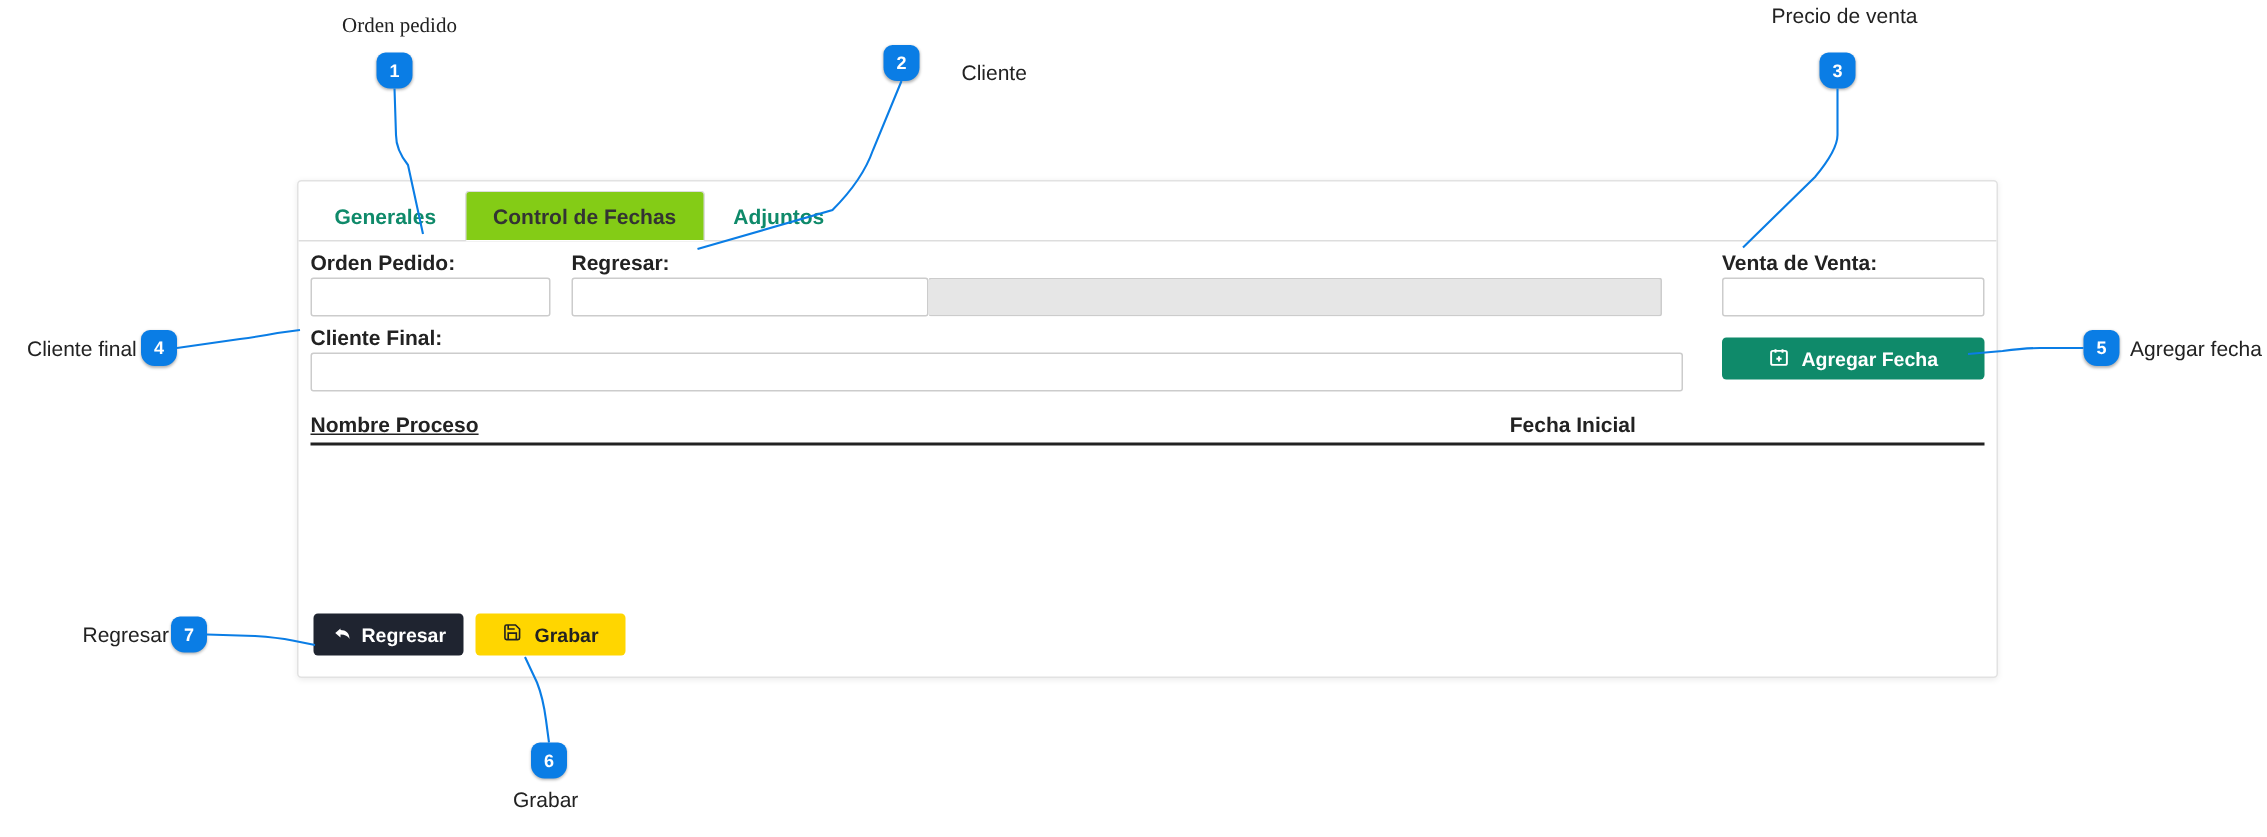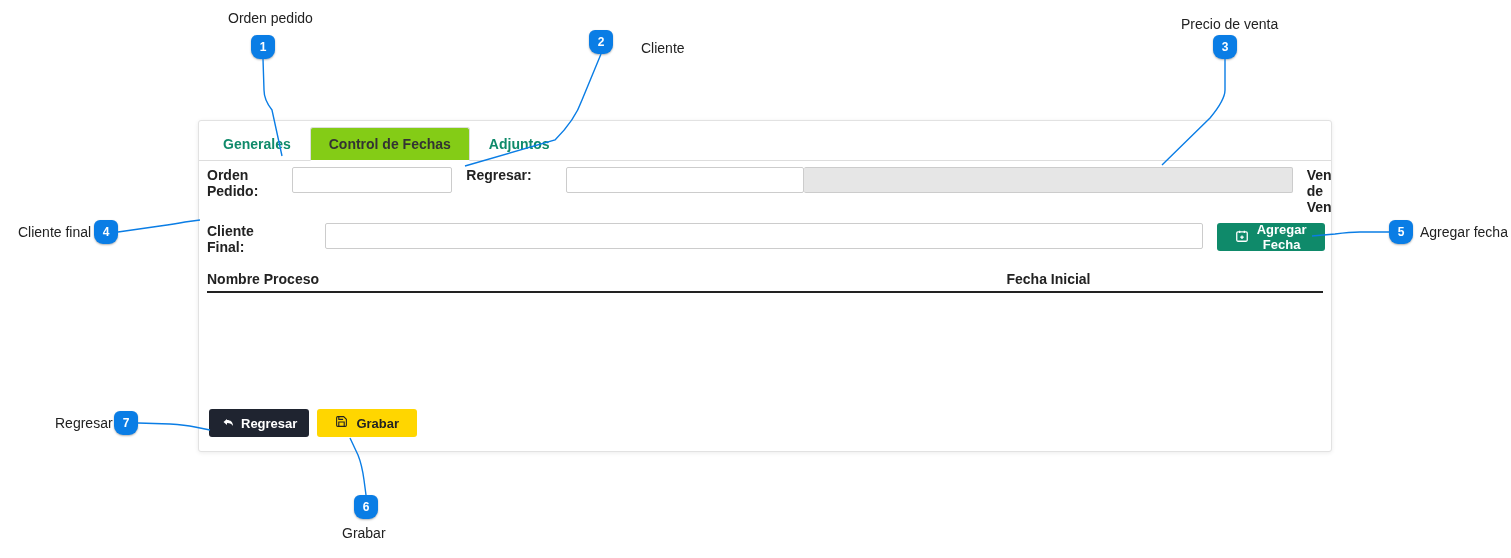--- a/index.html
+++ b/index.html
@@ -46,21 +46,21 @@
     }
     
     .scroll-area {
       padding: 6px 8px 4px 8px;
       height: 236px;
       overflow-y: scroll;
       overflow-x: scroll;
     }
     
     .row { display: flex; gap: 14px; margin-bottom: 6px; }
-    .field { display: flex; flex-direction: row; gap: 34px; }
+    .field { display: flex; flex-direction: column; }
     .field label {
       font-weight: 700;
       color: #222;
       font-size: 14px;
       margin-bottom: 2px;
     }
     .input {
       height: 26px;
       border: 1px solid #ccc;
       border-radius: 2px;
@@ -92,21 +92,21 @@
     
     .tbl { margin-top: 14px; }
     .tbl-head {
       display: flex;
       border-bottom: 2px solid #222;
       padding-bottom: 4px;
       font-weight: 700;
       color: #222;
       font-size: 14px;
     }
-    .col-nombre { width: 567px; }
+    .col-nombre { width: 567px; text-decoration: underline; }
     .col-fecha { flex: 1; text-align: center; }
     .tbl-body { height: 70px; }
 
     
     .footer {
       padding: 12px 10px 14px 10px;
       display: flex;
       gap: 8px;
     }
     .btn-dark {
@@ -191,21 +191,21 @@
           <input class="input w-cliente-short" type="text" style="">
           <input class="input w-cliente-ro" type="text" readonly="" style="border-left: none;">
         </div>
       </div>
       <div class="field" style="margin-left:auto;">
         <label>Venta de Venta:</label>
         <input class="input w-precio" type="text" style="">
       </div>
     </div>
 
-    <div class="row" style="align-items:flex-start;">
+    <div class="row" style="align-items:center;">
       <div class="field">
         <label>Cliente Final:</label>
         <input class="input w-final" type="text" style="">
       </div>
       <button class="btn-green" style="margin-left:auto; width:175px; justify-content:center;">
         <span>
           <svg width="14" height="14" viewBox="0 0 24 24" fill="none" stroke="currentColor" stroke-width="2.2">
             <rect x="3" y="5" width="18" height="16" rx="2"></rect>
             <line x1="8" y1="3" x2="8" y2="7"></line>
               <line x1="16" y1="3" x2="16" y2="7"></line>
@@ -242,23 +242,23 @@
           <path d="M19 21H5a2 2 0 0 1-2-2V5a2 2 0 0 1 2-2h11l5 5v11a2 2 0 0 1-2 2z"></path>
           <polyline points="17 21 17 13 7 13 7 21"></polyline>
             <polyline points="7 3 7 8 15 8"></polyline>
         </svg>
       </span>
       <span>Grabar</span>
     </button>
   </div>
 </div>
 
-<div class="callout-label" style="left:228px; top:10px;">Orden pedido</div>
+<div class="callout-label" style="left:228px; top:10px;font-family:Liberation Serif, serif;">Orden pedido</div>
 <div class="callout-label" style="left:621px; top:40px;margin-left:20px;">Cliente</div>
-<div class="callout-label" style="left:1181px; top:16px;">Precio de venta</div>
+<div class="callout-label" style="left:1181px; top:2px;">Precio de venta</div>
 <div class="callout-label" style="left:18px; top:224px;">Cliente final</div>
 <div class="callout-label" style="left:1420px; top:224px;">Agregar fecha</div>
 <div class="callout-label" style="left:342px; top:525px;">Grabar</div>
 <div class="callout-label" style="left:55px; top:415px;">Regresar</div>
 
 <div class="callout-badge" style="left:251px; top:35px;">1</div>
 <div class="callout-badge" style="left:589px; top:30px;">2</div>
 <div class="callout-badge" style="left:1213px; top:35px;">3</div>
 <div class="callout-badge" style="left:94px; top:220px;">4</div>
 <div class="callout-badge" style="left:1389px; top:220px;">5</div>

